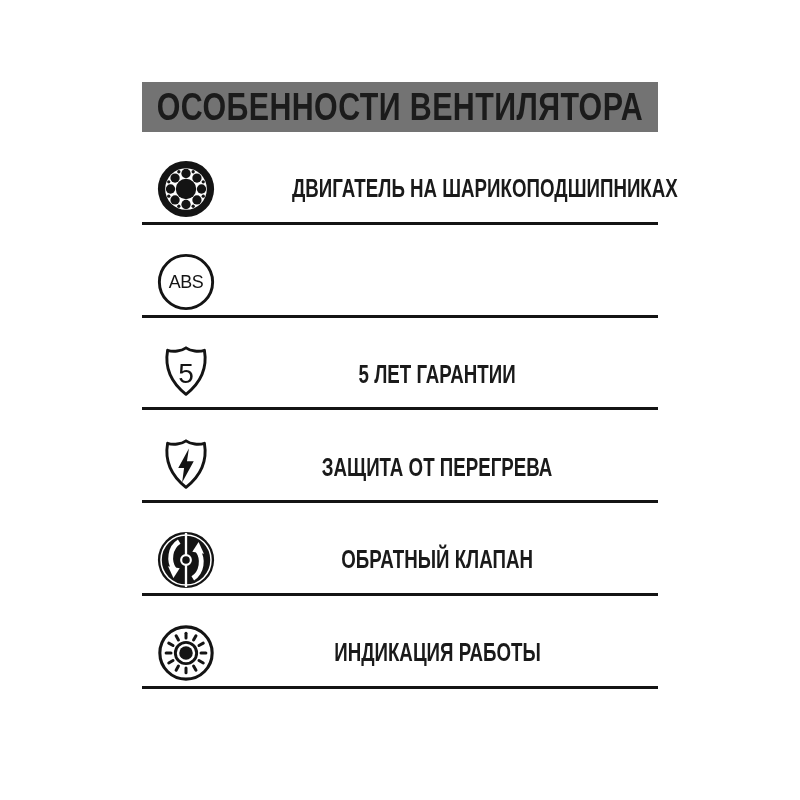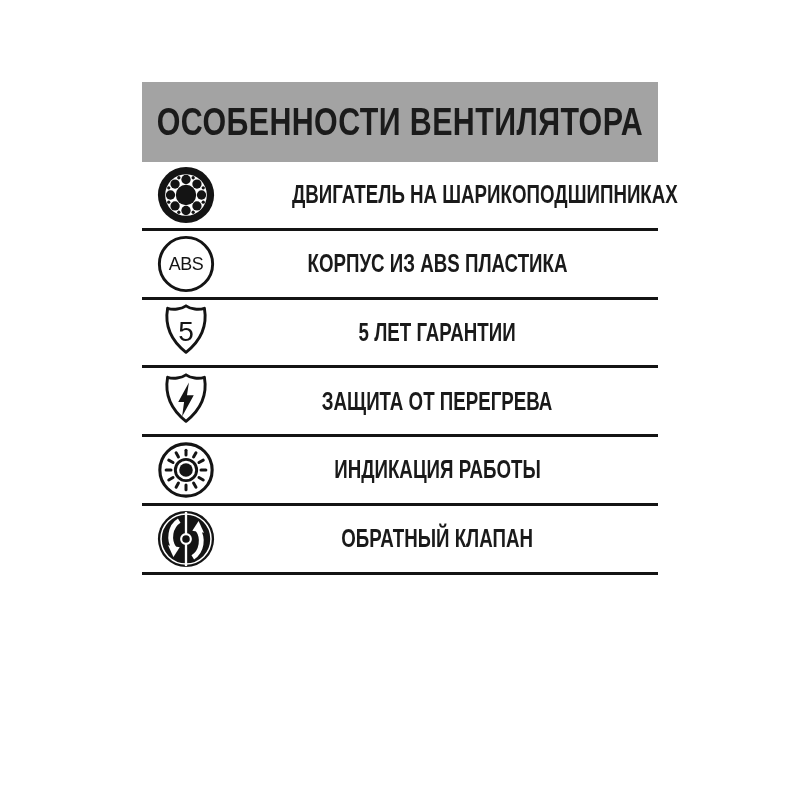--- a/index.html
+++ b/index.html
@@ -5,34 +5,34 @@
   html,body{margin:0;padding:0;}
   body{
     width:800px;height:800px;background:#ffffff;
     font-family:"Liberation Sans",sans-serif;
     position:relative;overflow:hidden;
   }
   .sheet{
     position:absolute;left:142px;top:82px;width:516px;
   }
   .hdr{
-    height:80px;background:#a3a3a3;
+    height:50px;background:#737373;
     display:flex;align-items:center;justify-content:center;
   }
   .hdr .t{
     display:inline-block;
     font-size:38px;font-weight:bold;color:#1b1b1b;
     white-space:nowrap;transform:scaleX(0.80);
     letter-spacing:0.5px;
   }
   .rows{background:#fff;}
   .row{
     box-sizing:border-box;height:68.75px;
     border-bottom:3px solid #141414;
-    display:flex;align-items:center;
+    display:flex;align-items:center;margin-top:24px;
   }
   .icon{
     width:62px;height:62px;margin-left:13px;flex:0 0 62px;
     display:flex;align-items:center;justify-content:center;
   }
   .txt{
     flex:1;display:flex;justify-content:center;align-items:center;
     overflow:visible;
   }
   .txt .t{
@@ -84,23 +84,20 @@
         </span>
     </div>
 
     <div class="row">
       <span class="icon">
         <svg width="62" height="62" viewBox="0 0 64 64">
           <circle cx="32" cy="32" r="27.5" fill="#ffffff" stroke="#141414" stroke-width="3"></circle>
           <text x="32" y="38.5" text-anchor="middle" style="font-family:'Liberation Sans',sans-serif;font-size:18.5px;letter-spacing:-0.5px;fill:#141414;">ABS</text>
         </svg>
       </span>
-      <span class="txt">
-          <span class="t">КОРПУС ИЗ ABS ПЛАСТИКА</span>
-        </span>
     </div>
 
     <div class="row">
       <span class="icon">
         <svg width="62" height="62" viewBox="0 0 64 64">
           <path d="M32 5 C 37 8.5, 45 9.5, 51 7.5 C 53.5 22, 51 38, 32 53 C 13 38, 10.5 22, 13 7.5 C 19 9.5, 27 8.5, 32 5 Z" fill="#ffffff" stroke="#141414" stroke-width="3" stroke-linejoin="round"></path>
           <text x="32" y="41" text-anchor="middle" style="font-family:'Liberation Sans',sans-serif;font-size:29px;fill:#141414;">5</text>
         </svg>
       </span>
       <span class="txt">
@@ -118,20 +115,38 @@
       <span class="txt">
           <span class="t">ЗАЩИТА ОТ ПЕРЕГРЕВА</span>
         </span>
     </div>
 
 
 
     <div class="row">
       <span class="icon">
         <svg width="62" height="62" viewBox="0 0 64 64">
+          <circle cx="32" cy="32" r="29" fill="#141414"></circle>
+          <circle cx="32" cy="32" r="25.8" fill="none" stroke="#ffffff" stroke-width="1.6"></circle>
+          <line x1="32" y1="4" x2="32" y2="60" stroke="#ffffff" stroke-width="2.4"></line>
+          <path d="M25 13 C 15.5 19, 13.5 33, 20 42" fill="none" stroke="#ffffff" stroke-width="5"></path>
+          <polygon points="13.5,38.5 25.5,40.5 19,50.5" fill="#ffffff"></polygon>
+          <path d="M39 51 C 48.5 45, 50.5 31, 44 22" fill="none" stroke="#ffffff" stroke-width="5"></path>
+          <polygon points="50.5,25.5 38.5,23.5 45,13.5" fill="#ffffff"></polygon>
+          <circle cx="32" cy="32" r="5" fill="#141414" stroke="#ffffff" stroke-width="2.2"></circle>
+        </svg>
+      </span>
+      <span class="txt">
+          <span class="t">ОБРАТНЫЙ КЛАПАН</span>
+        </span>
+    </div>
+
+    <div class="row">
+      <span class="icon">
+        <svg width="62" height="62" viewBox="0 0 64 64">
           <circle cx="32" cy="32" r="27" fill="none" stroke="#141414" stroke-width="3.2"></circle>
           <circle cx="32" cy="32" r="7" fill="#141414"></circle>
           <circle cx="32" cy="32" r="11" fill="none" stroke="#141414" stroke-width="3"></circle>
           <g stroke="#141414" stroke-width="3.1" stroke-linecap="round">
             <line x1="47.5" y1="32" x2="52.5" y2="32"></line>
             <line x1="45.4" y1="39.8" x2="49.8" y2="42.3"></line>
             <line x1="39.8" y1="45.4" x2="42.3" y2="49.8"></line>
             <line x1="32" y1="47.5" x2="32" y2="52.5"></line>
             <line x1="24.2" y1="45.4" x2="21.8" y2="49.8"></line>
             <line x1="18.6" y1="39.8" x2="14.2" y2="42.3"></line>
@@ -142,32 +157,14 @@
             <line x1="39.8" y1="18.6" x2="42.3" y2="14.2"></line>
             <line x1="45.4" y1="24.2" x2="49.8" y2="21.8"></line>
           </g>
         </svg>
       </span>
       <span class="txt">
           <span class="t">ИНДИКАЦИЯ РАБОТЫ</span>
         </span>
     </div>
 
-    <div class="row">
-      <span class="icon">
-        <svg width="62" height="62" viewBox="0 0 64 64">
-          <circle cx="32" cy="32" r="29" fill="#141414"></circle>
-          <circle cx="32" cy="32" r="25.8" fill="none" stroke="#ffffff" stroke-width="1.6"></circle>
-          <line x1="32" y1="4" x2="32" y2="60" stroke="#ffffff" stroke-width="2.4"></line>
-          <path d="M25 13 C 15.5 19, 13.5 33, 20 42" fill="none" stroke="#ffffff" stroke-width="5"></path>
-          <polygon points="13.5,38.5 25.5,40.5 19,50.5" fill="#ffffff"></polygon>
-          <path d="M39 51 C 48.5 45, 50.5 31, 44 22" fill="none" stroke="#ffffff" stroke-width="5"></path>
-          <polygon points="50.5,25.5 38.5,23.5 45,13.5" fill="#ffffff"></polygon>
-          <circle cx="32" cy="32" r="5" fill="#141414" stroke="#ffffff" stroke-width="2.2"></circle>
-        </svg>
-      </span>
-      <span class="txt">
-          <span class="t">ОБРАТНЫЙ КЛАПАН</span>
-        </span>
-    </div>
-
   </div>
 </div>
 
 </body></html>

